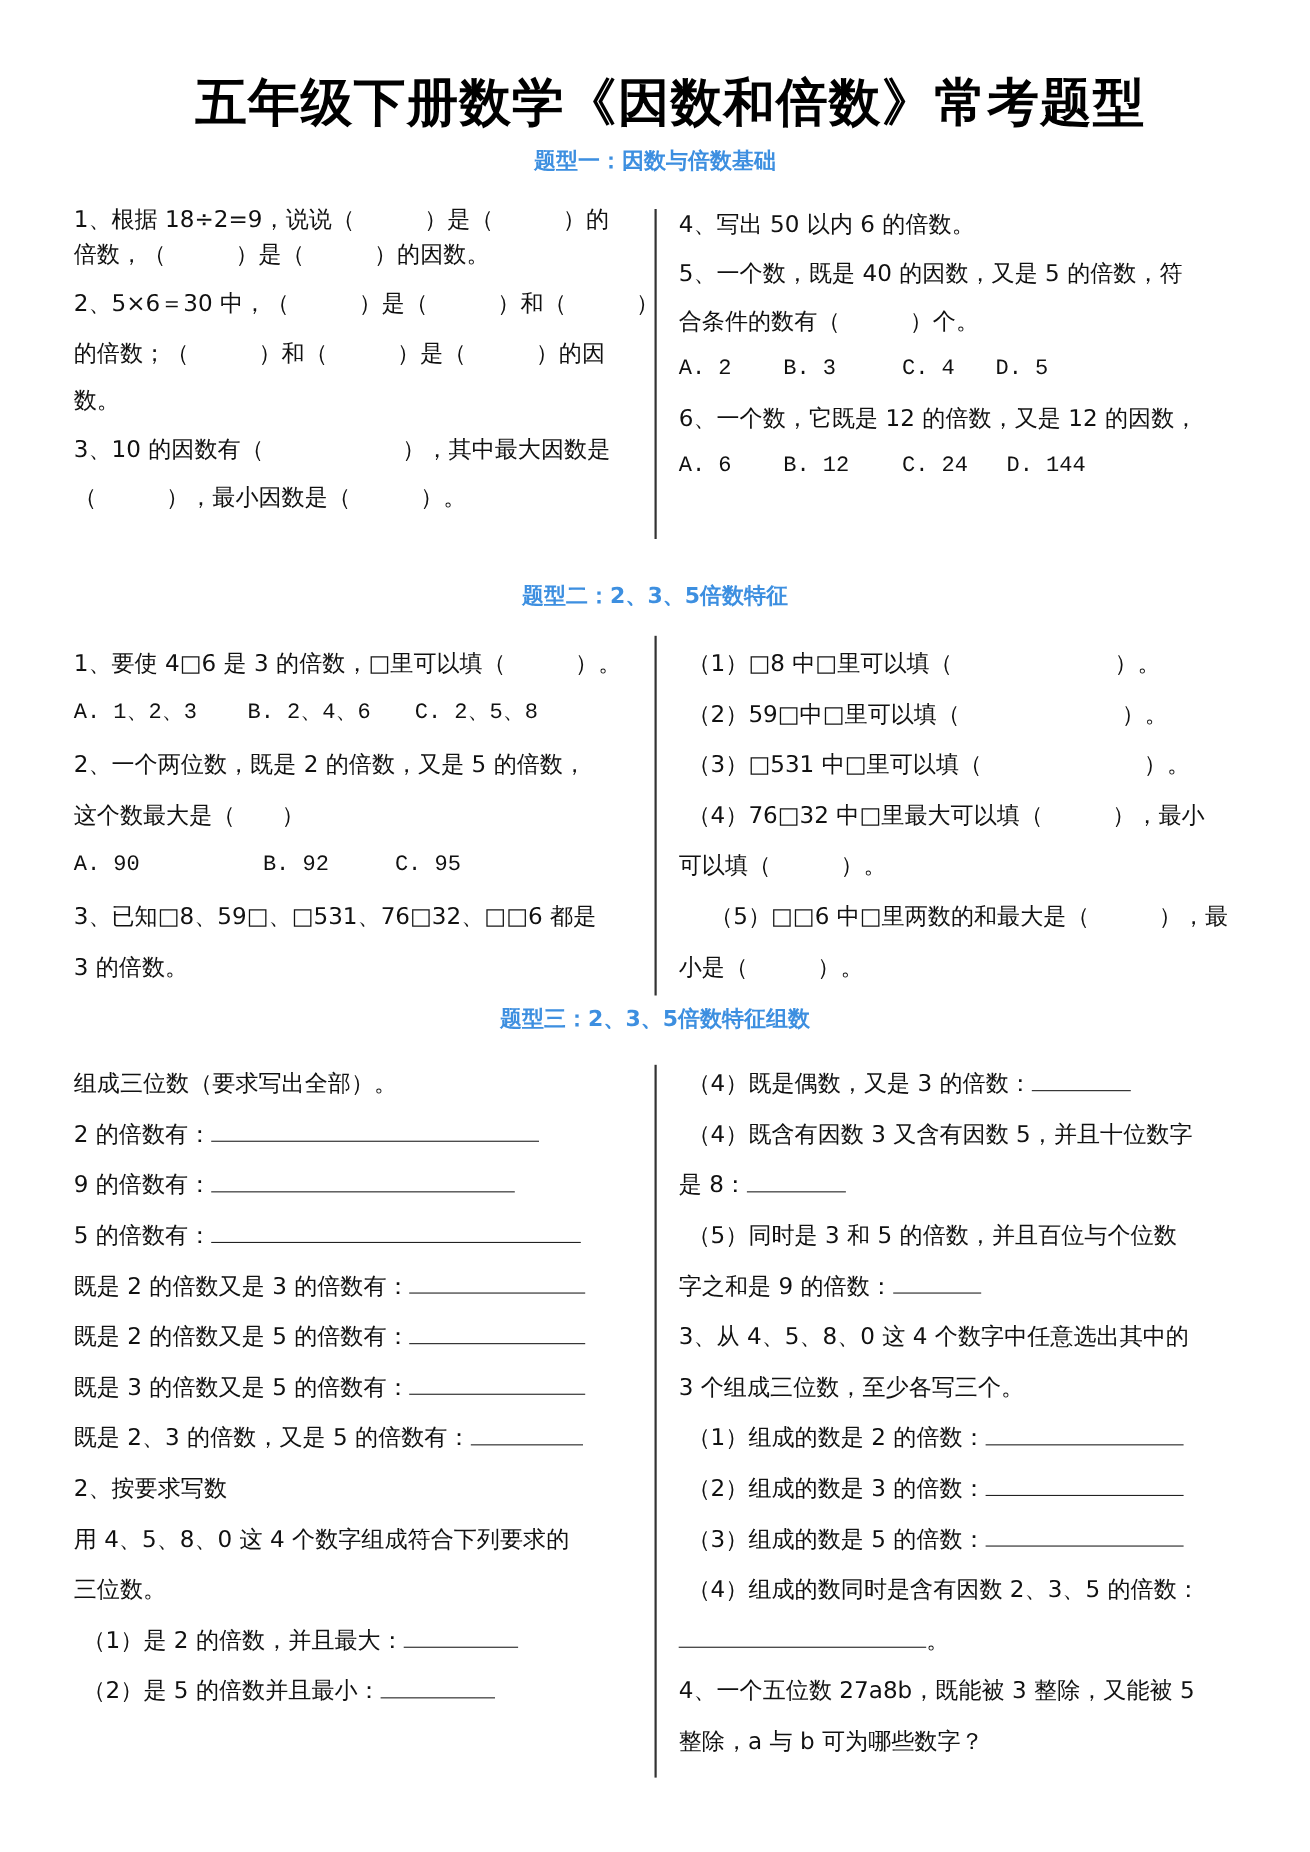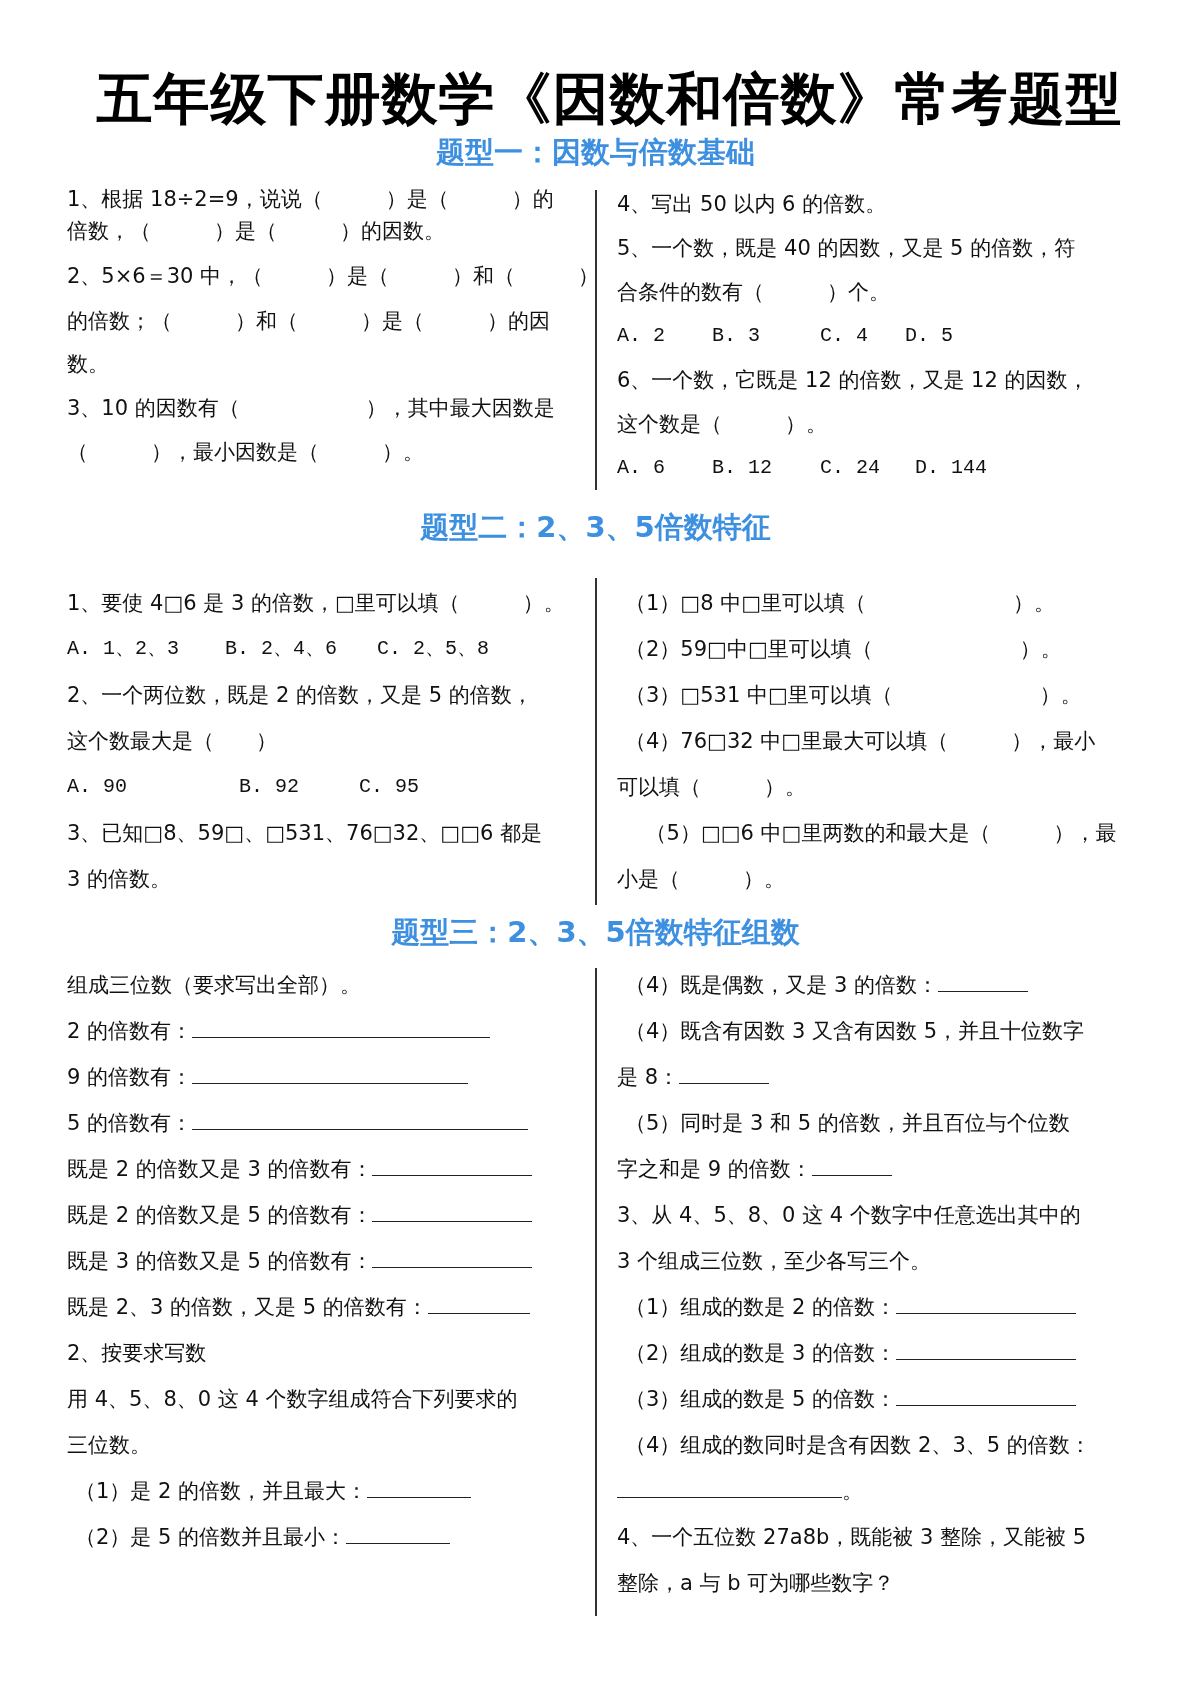--- a/index.html
+++ b/index.html
@@ -7,31 +7,31 @@
   body {
     position: relative;
     font-family: "DejaVu Sans", "Liberation Sans", sans-serif;
     color: #111111;
     overflow: hidden;
   }
   .title {
     position: absolute;
     left: 0; top: 62px; width: 1191px;
     text-align: center;
-    font-size: 56px;
+    font-size: 47px;
     font-weight: bold;
     letter-spacing: 1px;
     color: #000;
     padding-left: 28px;
   }
   .sec-title {
     position: absolute;
     left: 0; width: 1191px;
     text-align: center;
-    font-size: 29px;
+    font-size: 20px;
     font-weight: bold;
     color: #3d8fe0;
   }
   .col {
     position: absolute;
     font-size: 21px;
     line-height: 47px;
   }
   .col .ln { white-space: nowrap; height: 47px; }
   .col .ln.tight { height: 32px; line-height: 32px; }
@@ -70,27 +70,26 @@
 <div class="divider" style="top:190px; height:300px;"></div>
 
 <div class="col" style="left:617px; top:182px; width:520px;">
   <div class="ln" style="height:44px;line-height:44px;">4、写出 50 以内 6 的倍数。</div>
   <div class="ln" style="height:44px;line-height:44px;">5、一个数，既是 40 的因数，又是 5 的倍数，符</div>
   <div class="ln" style="height:44px;line-height:44px;">合条件的数有（　　　）个。</div>
   <div class="ln opts" style="height:44px;line-height:44px;font-family:'Liberation Mono','DejaVu Sans Mono',monospace;font-size:20px;">
     <span style="width:95px;">A. 2</span><span style="width:108px;">B. 3</span><span style="width:85px;">C. 4</span><span>D. 5</span>
   </div>
   <div class="ln" style="height:44px;line-height:44px;">6、一个数，它既是 12 的倍数，又是 12 的因数，</div>
-  <div class="ln" style="height:44px;line-height:44px;">这个数是（　　　）。</div>
   <div class="ln opts" style="height:44px;line-height:44px;font-family:'Liberation Mono','DejaVu Sans Mono',monospace;font-size:20px;">
     <span style="width:95px;">A. 6</span><span style="width:108px;">B. 12</span><span style="width:95px;">C. 24</span><span>D. 144</span>
   </div>
 </div>
 
-<div class="sec-title" style="top:508px;">题型二：2、3、5倍数特征</div>
+<div class="sec-title" style="top:528px;">题型二：2、3、5倍数特征</div>
 
 <div class="col" style="left:67px; top:580px; width:520px;">
   <div class="ln" style="height:46px;line-height:46px;">1、要使 4□6 是 3 的倍数，□里可以填（　　　）。</div>
   <div class="ln opts" style="height:46px;line-height:46px;font-family:'Liberation Mono','DejaVu Sans Mono',monospace;font-size:20px;">
     <span style="width:158px;">A. 1、2、3</span><span style="width:152px;">B. 2、4、6</span><span>C. 2、5、8</span>
   </div>
   <div class="ln" style="height:46px;line-height:46px;">2、一个两位数，既是 2 的倍数，又是 5 的倍数，</div>
   <div class="ln" style="height:46px;line-height:46px;">这个数最大是（　　）</div>
   <div class="ln opts" style="height:46px;line-height:46px;font-family:'Liberation Mono','DejaVu Sans Mono',monospace;font-size:20px;">
     <span style="width:172px;">A. 90</span><span style="width:120px;">B. 92</span><span>C. 95</span>

